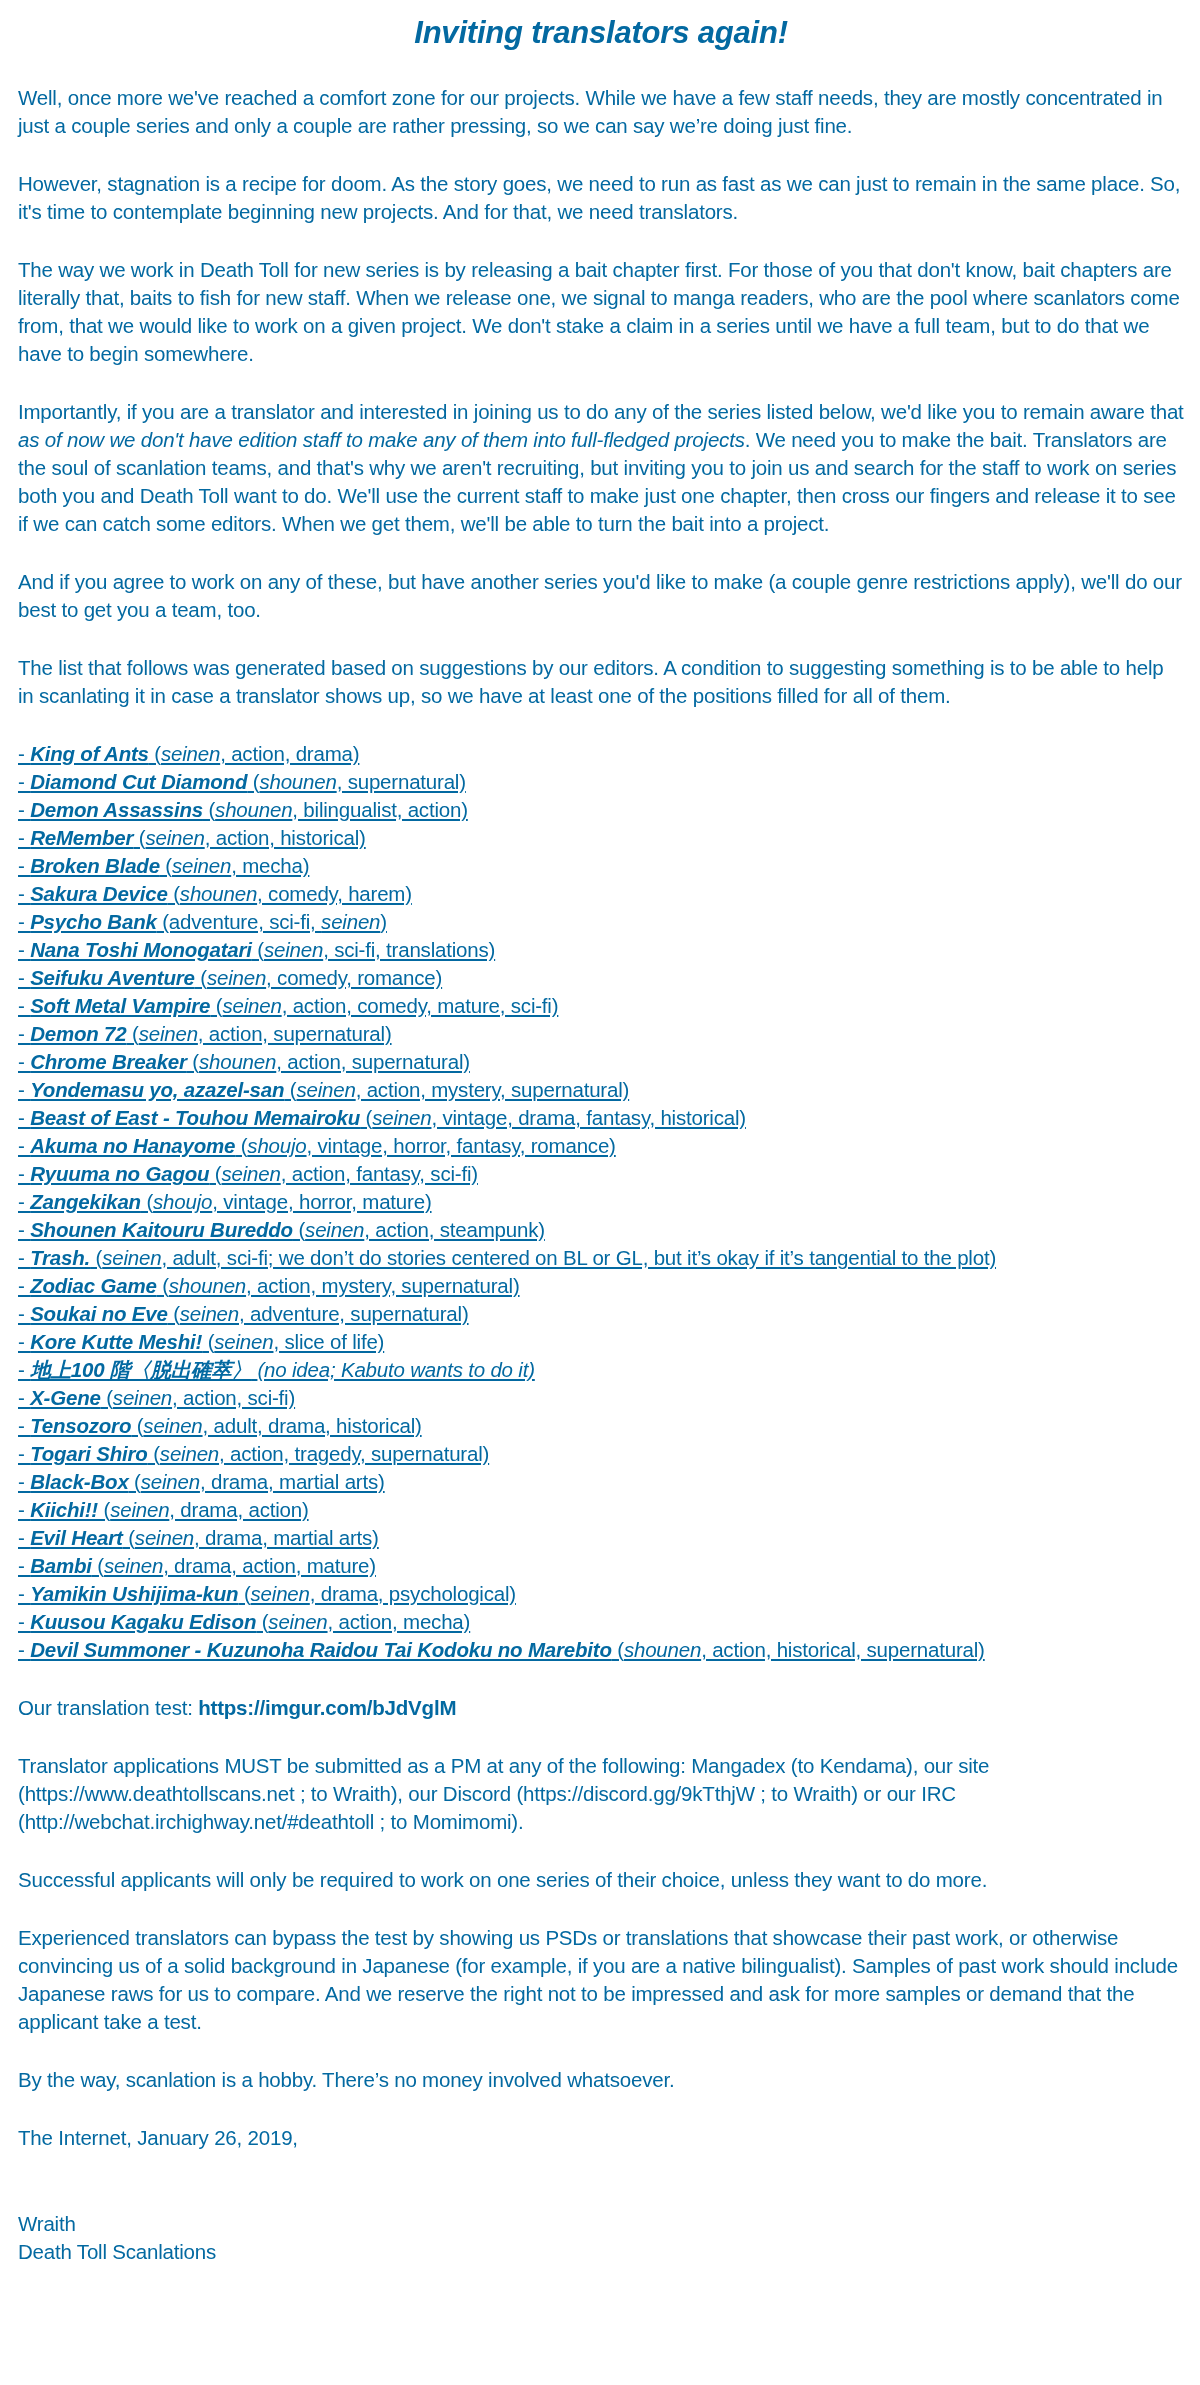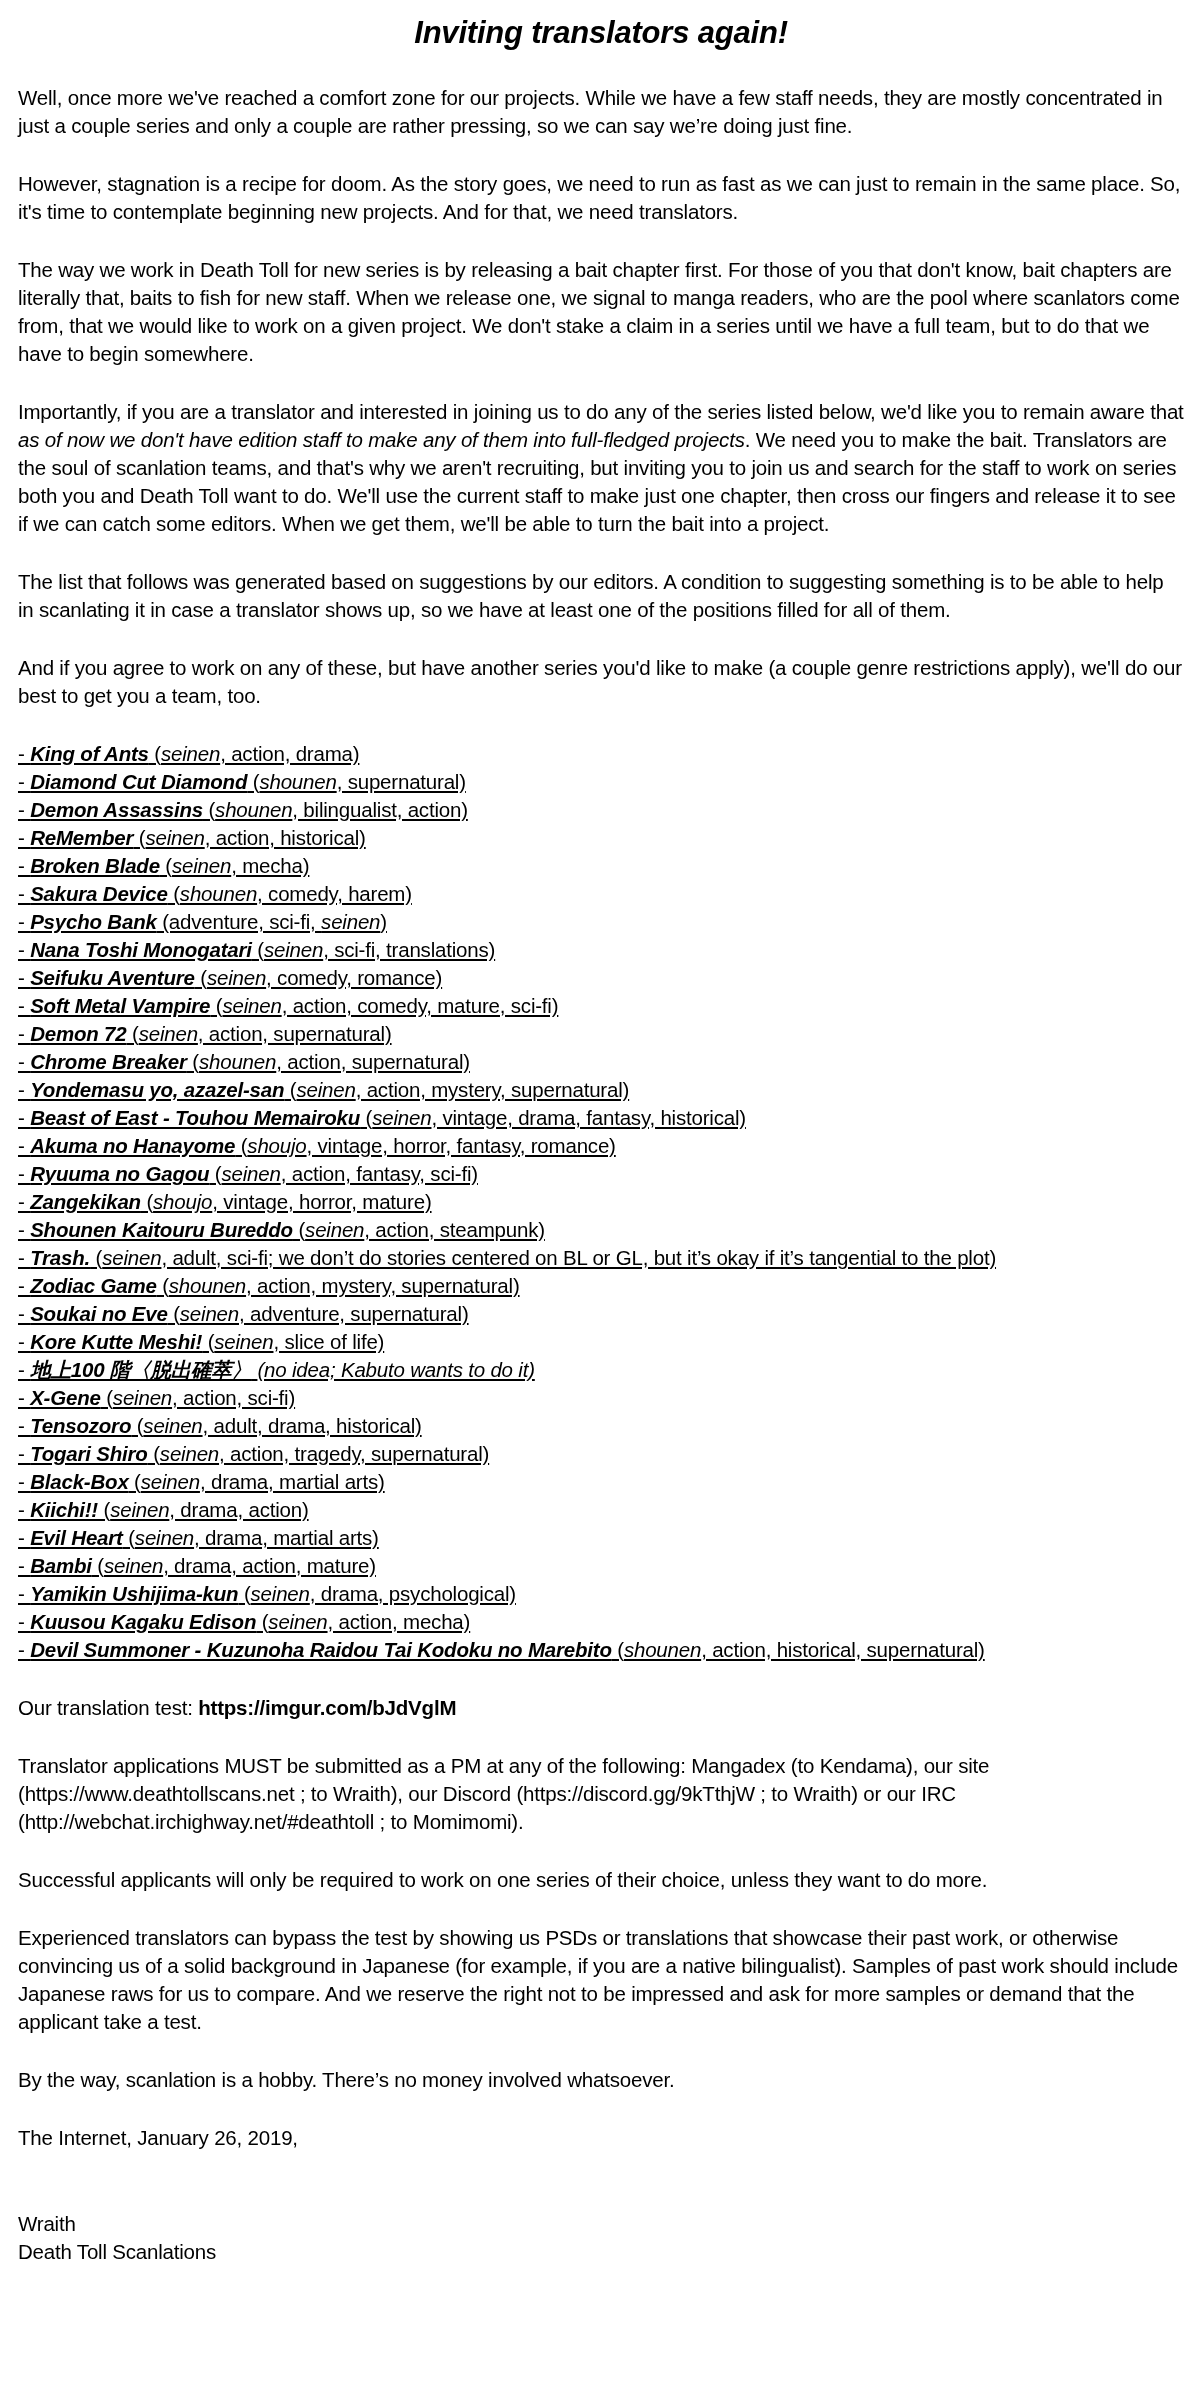--- a/index.html
+++ b/index.html
@@ -3,21 +3,21 @@
 <meta charset="utf-8">
 <style>
   html, body { margin: 0; padding: 0; background: #ffffff; }
   .page {
     width: 1200px;
     min-height: 2385px;
     box-sizing: border-box;
     margin: 0 auto;
     padding: 12px 16px 30px 18px;
     background: #ffffff;
-    color: #000000;
+    color: #0369a1;
     font-family: "Liberation Sans", "DejaVu Sans", sans-serif;
     font-size: 20.5px;
     line-height: 28px;
     letter-spacing: -0.2px;
   }
   h1.title {
     margin: 0 0 26px 0;
     text-align: center;
     font-size: 31px;
     line-height: 42px;
@@ -41,22 +41,22 @@
 <body>
 
 <div class="page">
 
   <h1 class="title">Inviting translators again!</h1>
 
   <p class="para"><span class="run-r">Well, once more we've reached a comfort zone for our projects. While we have a few staff needs, they are mostly concentrated in just a couple series and only a couple are rather pressing, so we can say we’re doing just fine.</span></p>
   <p class="para"><span class="run-r">However, stagnation is a recipe for doom. As the story goes, we need to run as fast as we can just to remain in the same place. So, it's time to contemplate beginning new projects. And for that, we need translators.</span></p>
   <p class="para"><span class="run-r">The way we work in Death Toll for new series is by releasing a bait chapter first. For those of you that don't know, bait chapters are literally that, baits to fish for new staff. When we release one, we signal to manga readers, who are the pool where scanlators come from, that we would like to work on a given project. We don't stake a claim in a series until we have a full team, but to do that we have to begin somewhere.</span></p>
   <p class="para"><span class="run-r">Importantly, if you are a translator and interested in joining us to do any of the series listed below, we'd like you to remain aware that </span><span class="run-i">as of now we don't have edition staff to make any of them into full-fledged projects</span><span class="run-r">. We need you to make the bait. Translators are the soul of scanlation teams, and that's why we aren't recruiting, but inviting you to join us and search for the staff to work on series both you and Death Toll want to do. We'll use the current staff to make just one chapter, then cross our fingers and release it to see if we can catch some editors. When we get them, we'll be able to turn the bait into a project.</span></p>
+  <p class="para"><span class="run-r">And if you agree to work on any of these, but have another series you'd like to make (a couple genre restrictions apply), we'll do our best to get you a team, too.</span></p>
   <p class="para"><span class="run-r">The list that follows was generated based on suggestions by our editors. A condition to suggesting something is to be able to help in scanlating it in case a translator shows up, so we have at least one of the positions filled for all of them.</span></p>
-  <p class="para"><span class="run-r">And if you agree to work on any of these, but have another series you'd like to make (a couple genre restrictions apply), we'll do our best to get you a team, too.</span></p>
 
   <div class="series-list">
     <div class="series-item"><span class="run-r">- </span><span class="run-bi">King of Ants</span><span class="run-r"> (</span><span class="run-i">seinen</span><span class="run-r">, action, drama)</span></div>
     <div class="series-item"><span class="run-r">- </span><span class="run-bi">Diamond Cut Diamond</span><span class="run-r"> (</span><span class="run-i">shounen</span><span class="run-r">, supernatural)</span></div>
     <div class="series-item"><span class="run-r">- </span><span class="run-bi">Demon Assassins</span><span class="run-r"> (</span><span class="run-i">shounen</span><span class="run-r">, bilingualist, action)</span></div>
     <div class="series-item"><span class="run-r">- </span><span class="run-bi">ReMember</span><span class="run-r"> (</span><span class="run-i">seinen</span><span class="run-r">, action, historical)</span></div>
     <div class="series-item"><span class="run-r">- </span><span class="run-bi">Broken Blade</span><span class="run-r"> (</span><span class="run-i">seinen</span><span class="run-r">, mecha)</span></div>
     <div class="series-item"><span class="run-r">- </span><span class="run-bi">Sakura Device</span><span class="run-r"> (</span><span class="run-i">shounen</span><span class="run-r">, comedy, harem)</span></div>
     <div class="series-item"><span class="run-r">- </span><span class="run-bi">Psycho Bank</span><span class="run-r"> (adventure, sci-fi, </span><span class="run-i">seinen</span><span class="run-r">)</span></div>
     <div class="series-item"><span class="run-r">- </span><span class="run-bi">Nana Toshi Monogatari</span><span class="run-r"> (</span><span class="run-i">seinen</span><span class="run-r">, sci-fi, translations)</span></div>

